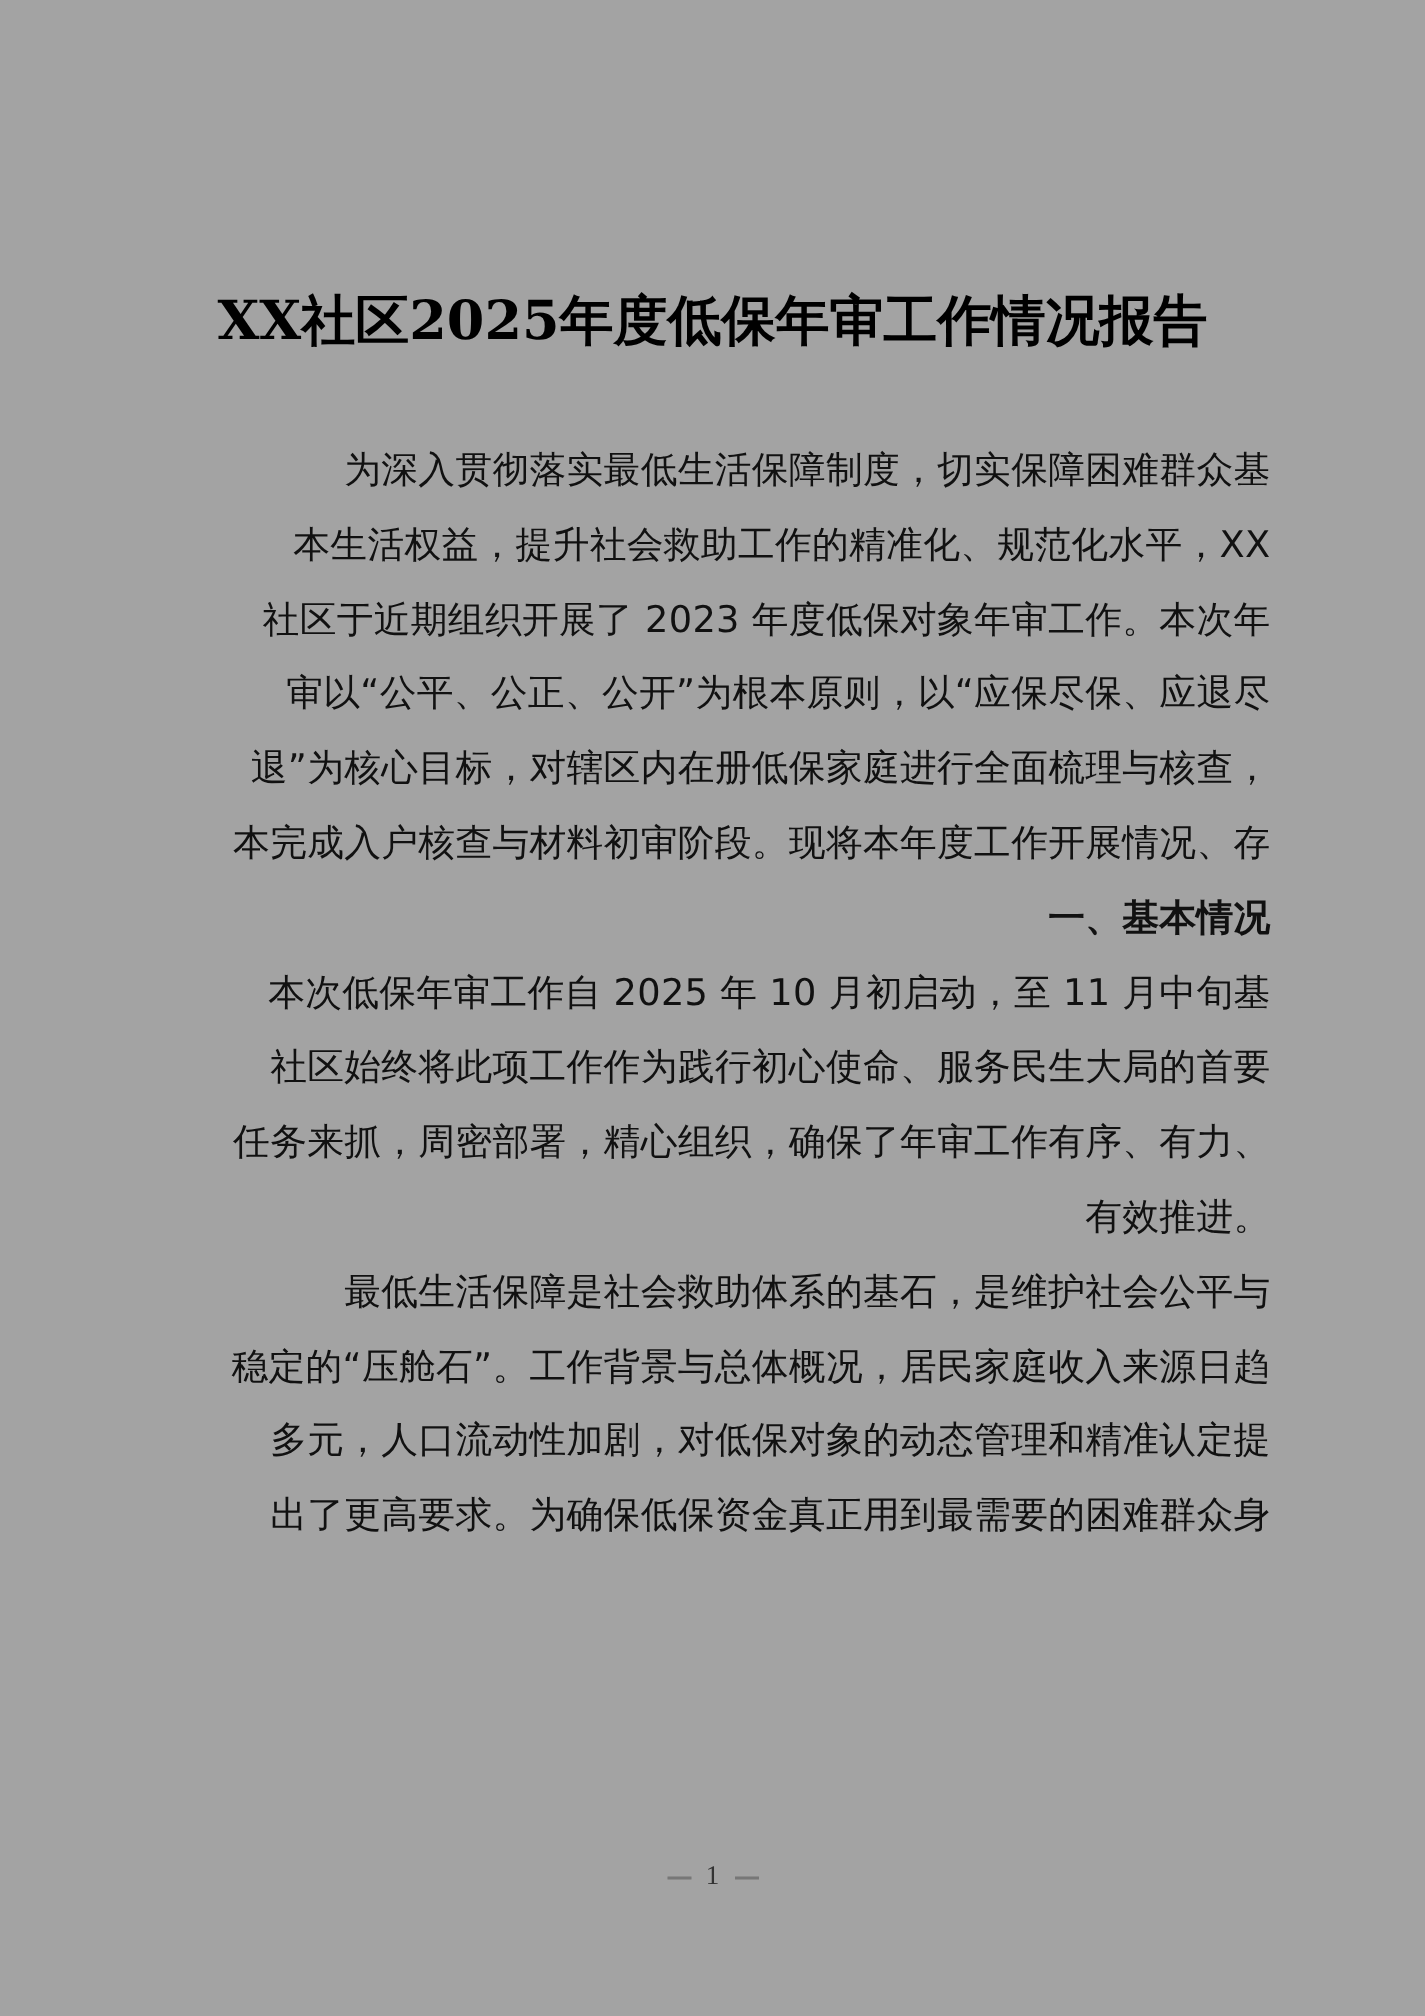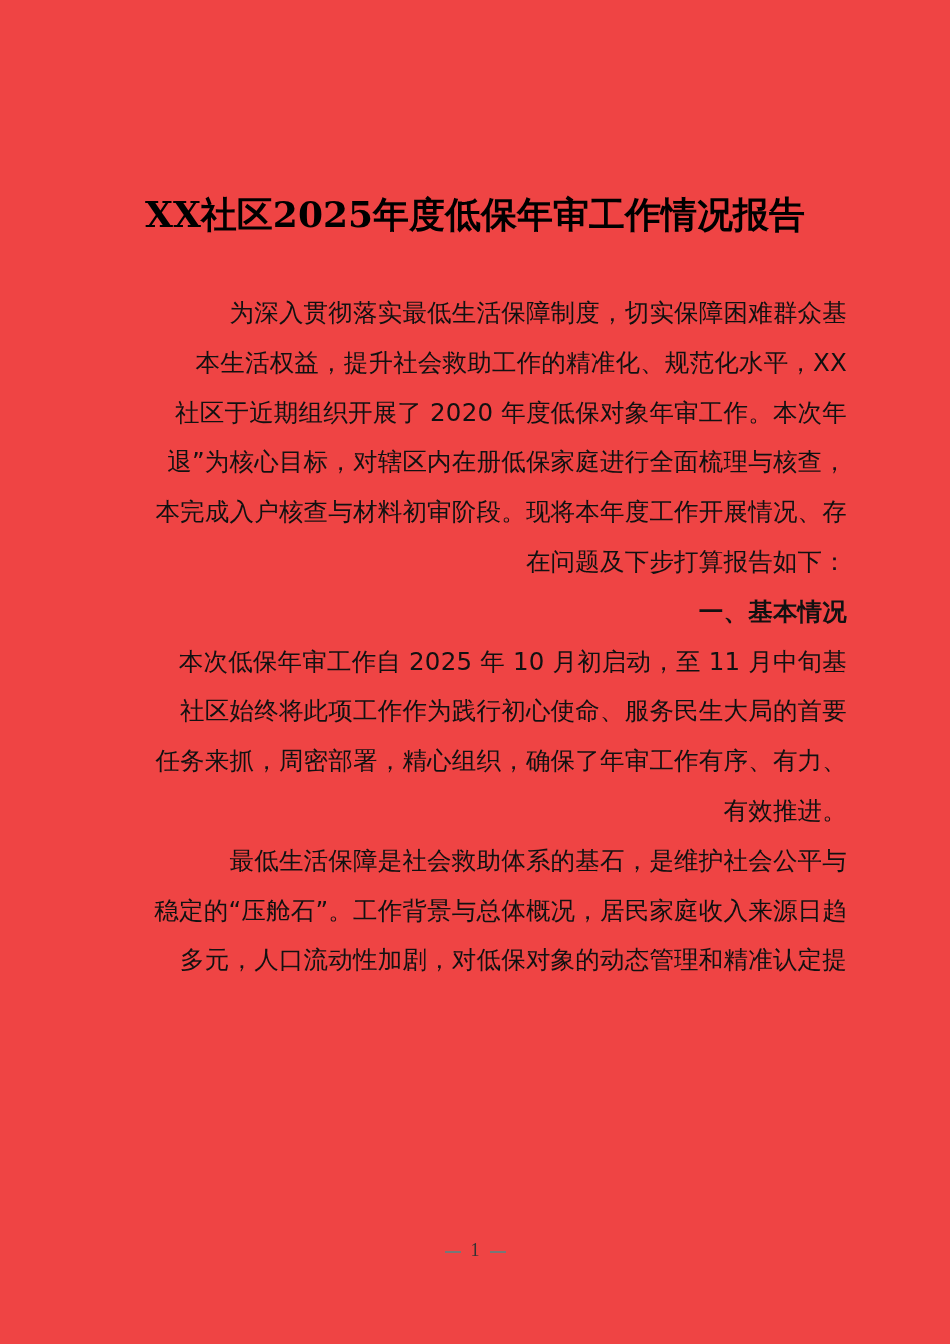--- a/index.html
+++ b/index.html
@@ -1,17 +1,17 @@
 <!DOCTYPE html>
 <html><head>
   <meta charset="utf-8">
   <style>
     html, body { margin: 0; padding: 0; background: #ffffff; }
     body { width: 950px; height: 1344px; position: relative; overflow: hidden; }
-    .page { position: absolute; left: 0; top: 0; width: 950px; height: 1344px; background: #ef4444; text-decoration: underline; }
+    .page { position: absolute; left: 0; top: 0; width: 950px; height: 1344px; background: #a3a3a3; text-decoration: underline; }
     .title {
       position: absolute; left: 0; top: 188px; width: 950px; text-align: center;
       font-family: "DejaVu Serif", "Liberation Serif", serif; font-weight: bold;
       font-size: 36px; line-height: 52px; color: #000; white-space: nowrap;
     }
     .body { position: absolute; left: 127px; top: 288px; width: 720px; }
     .line {
       font-family: "DejaVu Sans", "Liberation Sans", sans-serif;
       font-size: 24.5px; line-height: 49.8px; height: 49.8px; color: #111;
       white-space: nowrap; letter-spacing: 0.2px; text-align: right;
@@ -27,30 +27,31 @@
   </style>
 </head>
 <body>
 
 <div class="page">
   <div class="title">XX社区2025年度低保年审工作情况报告</div>
 
   <div class="body">
     <div class="line indent">为深入贯彻落实最低生活保障制度，切实保障困难群众基</div>
     <div class="line">本生活权益，提升社会救助工作的精准化、规范化水平，XX</div>
-    <div class="line">社区于近期组织开展了 2020 年度低保对象年审工作。本次年</div>
+    <div class="line">社区于近期组织开展了 2023 年度低保对象年审工作。本次年</div>
+    <div class="line">审以“公平、公正、公开”为根本原则，以“应保尽保、应退尽</div>
     <div class="line">退”为核心目标，对辖区内在册低保家庭进行全面梳理与核查，</div>
     <div class="line">本完成入户核查与材料初审阶段。现将本年度工作开展情况、存</div>
-    <div class="line">在问题及下步打算报告如下：</div>
     <div class="line indent heading">一、基本情况</div>
     <div class="line indent">本次低保年审工作自 2025 年 10 月初启动，至 11 月中旬基</div>
     <div class="line">社区始终将此项工作作为践行初心使命、服务民生大局的首要</div>
     <div class="line">任务来抓，周密部署，精心组织，确保了年审工作有序、有力、</div>
     <div class="line">有效推进。</div>
     <div class="line indent">最低生活保障是社会救助体系的基石，是维护社会公平与</div>
     <div class="line">稳定的“压舱石”。工作背景与总体概况，居民家庭收入来源日趋</div>
     <div class="line">多元，人口流动性加剧，对低保对象的动态管理和精准认定提</div>
+    <div class="line">出了更高要求。为确保低保资金真正用到最需要的困难群众身</div>
   </div>
 
   <div class="footer">
     <span class="dash"></span><span>1</span><span class="dash"></span>
   </div>
 </div>
 
 </body></html>

